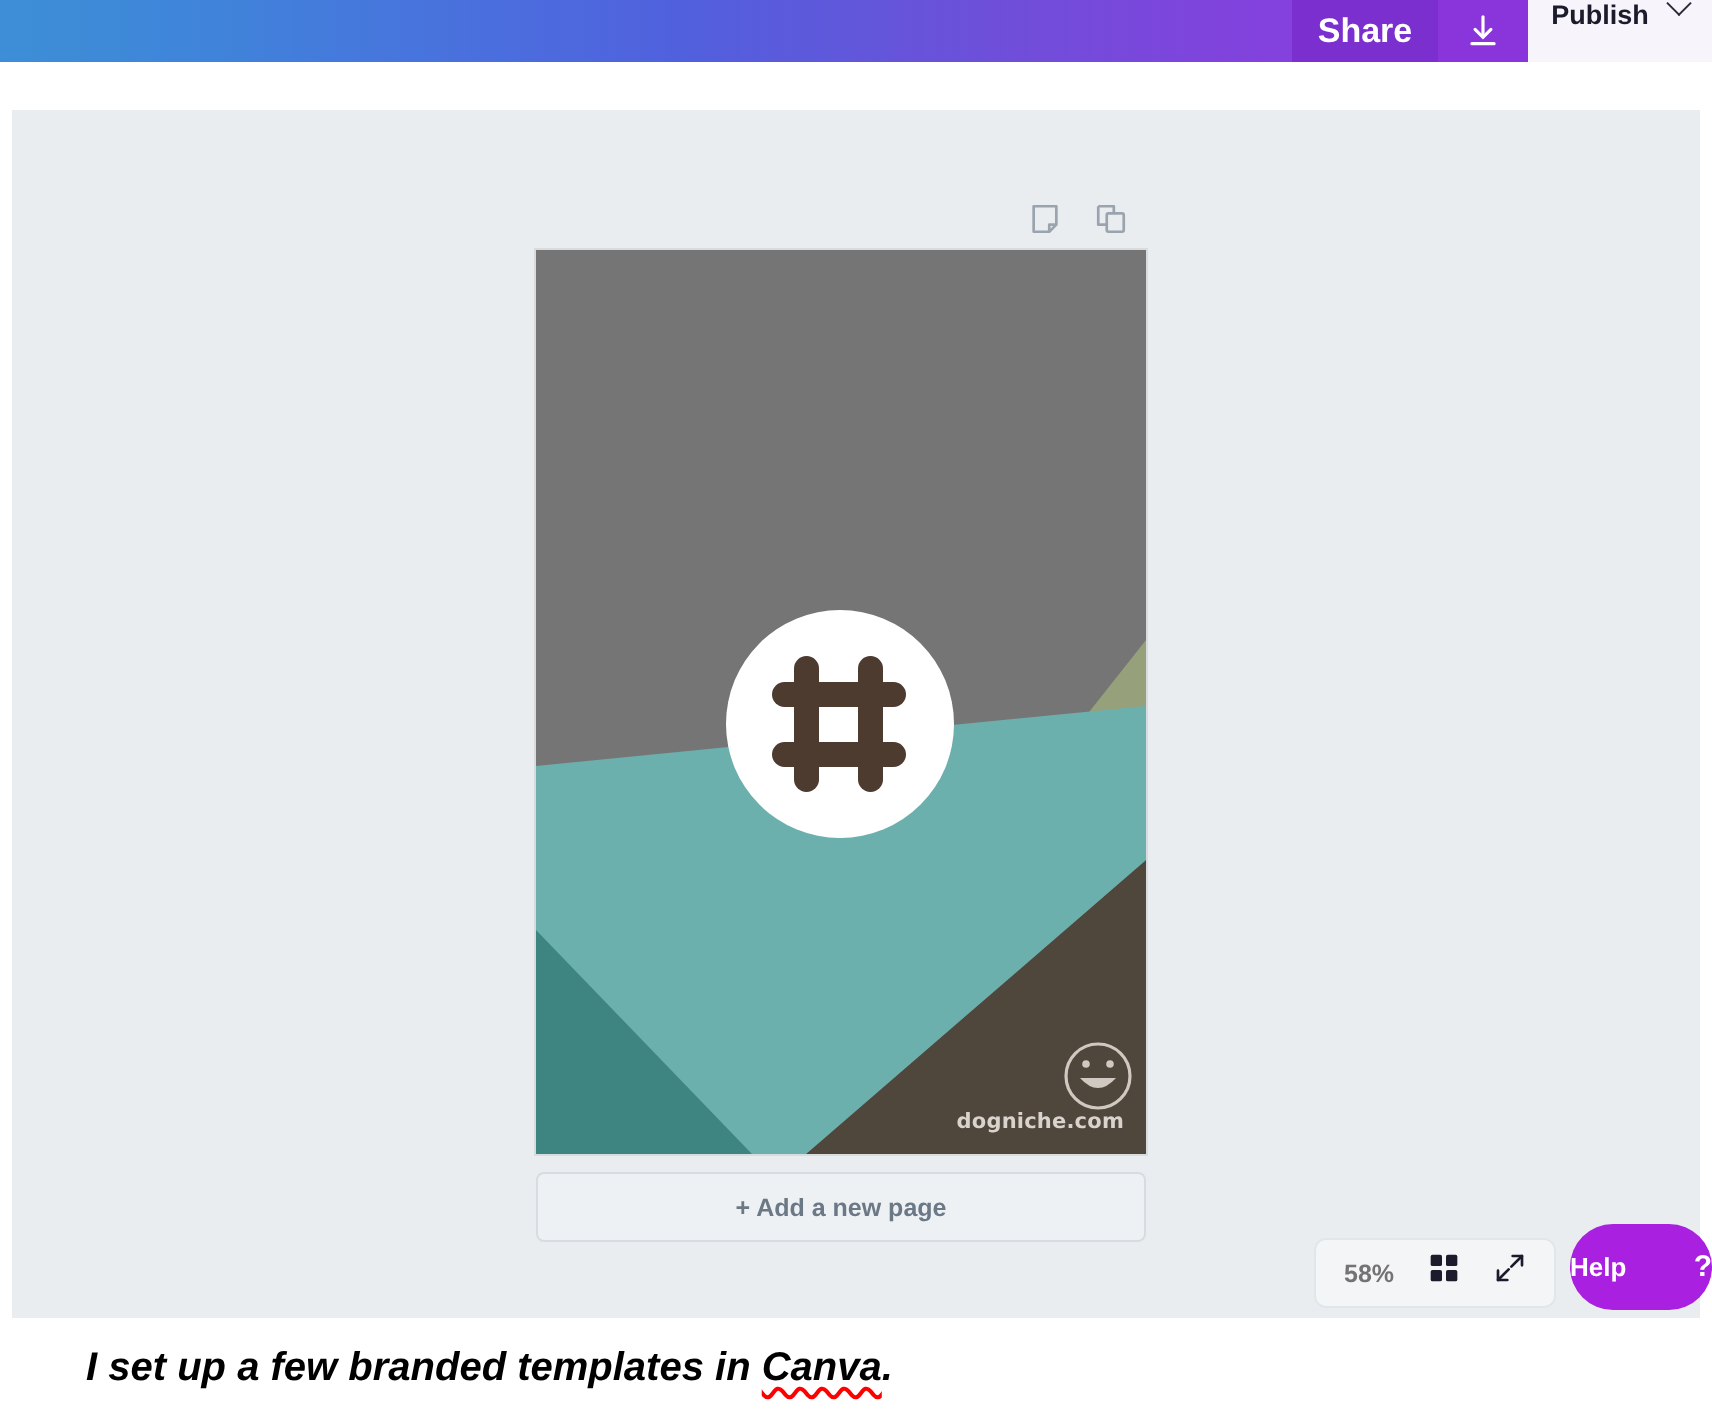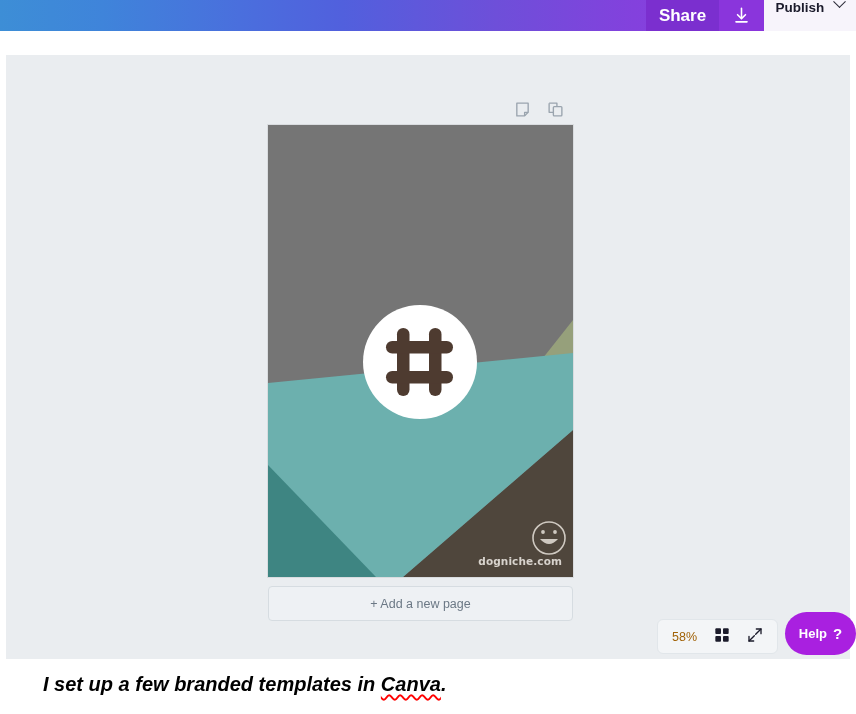--- a/index.html
+++ b/index.html
@@ -99,46 +99,46 @@
   }
 
   
   .add-page {
     position:absolute; top:531px; left:262px;
     width:305px; height:35px;
     background:#eef1f4;
     border:1px solid #d6dce1;
     border-radius:4px;
     display:flex; align-items:center; justify-content:center;
-    color:#6b7885; font-size:12.5px; font-weight:400;
+    color:#6b7885; font-size:12.5px; font-weight:700;
     cursor:pointer;
   }
 
   
   .zoom-cluster {
     position:absolute; top:564px; left:651px;
     height:35px;
     background:#f3f5f7;
     border:1px solid #e1e6ea;
     border-radius:6px;
     display:flex; align-items:center;
     padding:0 14px; gap:17px;
   }
   .zoom-pct {
-    color:#a16207; font-size:12.5px; font-weight:400;
+    color:#737373; font-size:12.5px; font-weight:700;
     cursor:pointer;
   }
   .grid-ico, .exp-ico { cursor:pointer; display:block; }
 
   .help-btn {
     position:absolute; top:557px; left:779px;
     width:71px; height:43px;
     background:#a920e0;
     border-radius:22px;
-    display:flex; align-items:center; justify-content:center;
+    display:flex; align-items:center; justify-content:space-between;
     gap:6px;
     cursor:pointer;
   }
   .help-btn .lbl { color:#ffffff; font-size:13px; font-weight:600; }
   .help-btn .qm  { color:#ffffff; font-size:15px; font-weight:800; }
 
   
   .caption {
     position:absolute; top:673px; left:19px;
     font-family:"Liberation Sans", sans-serif;

